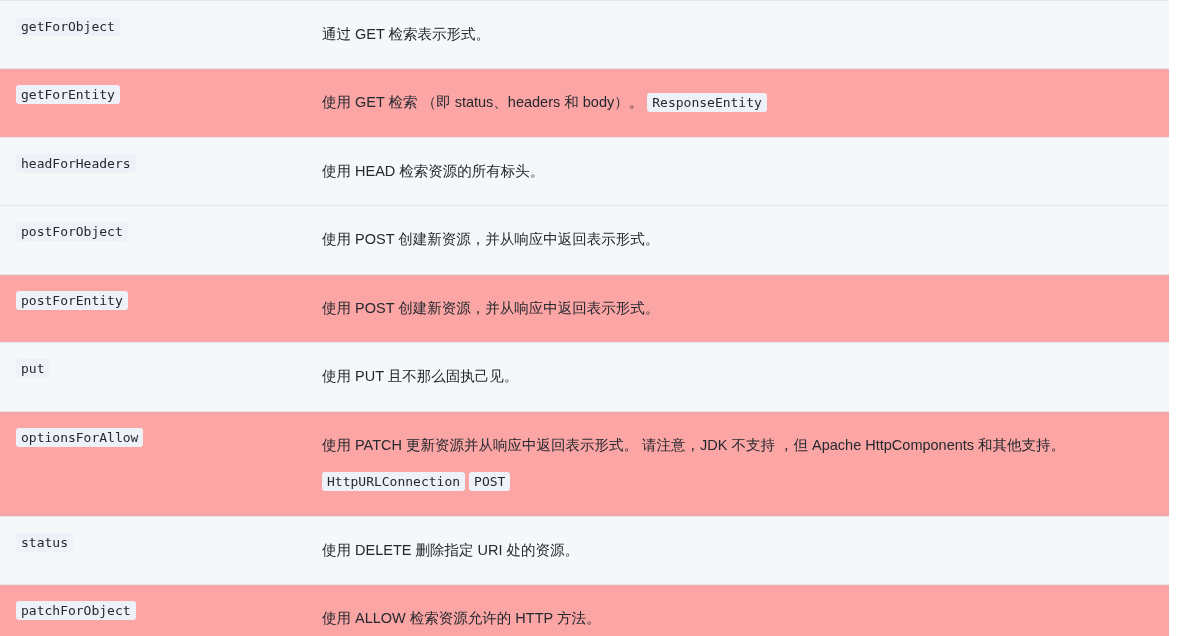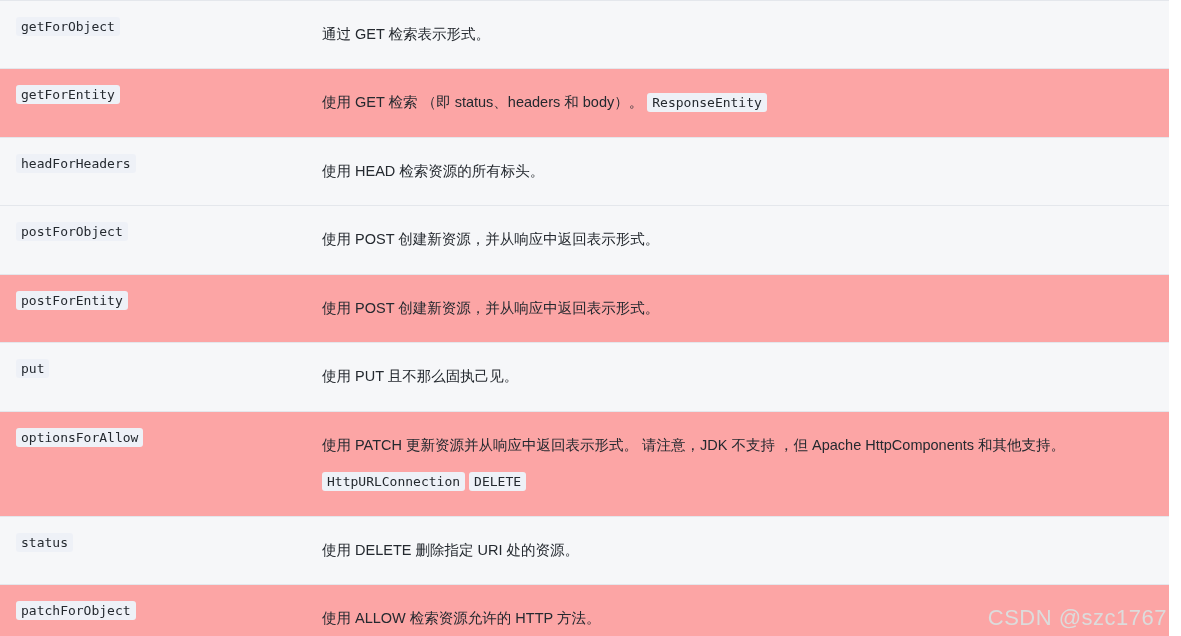--- a/index.html
+++ b/index.html
@@ -138,33 +138,32 @@
         <tr class="striped">
           <td class="method-cell"><code class="inline-code">put</code></td>
           <td class="desc-cell">
             <p><span>使用 PUT 且不那么固执己见。</span></p>
           </td>
         </tr>
         <tr>
           <td class="method-cell"><code class="inline-code">optionsForAllow</code></td>
           <td class="desc-cell">
             <p><span>使用 PATCH 更新资源并从响应中返回表示形式。 请注意，JDK 不支持 ，但 Apache HttpComponents 和其他支持。</span></p>
-            <p><code class="inline-code">HttpURLConnection</code><span> </span><code class="inline-code">DELETE</code></p>
+            <p><code class="inline-code">HttpURLConnection</code><span> </span><code class="inline-code">POST</code></p>
           </td>
         </tr>
         <tr class="striped">
           <td class="method-cell"><code class="inline-code">status</code></td>
           <td class="desc-cell">
             <p><span>使用 DELETE 删除指定 URI 处的资源。</span></p>
           </td>
         </tr>
         <tr>
           <td class="method-cell"><code class="inline-code">patchForObject</code></td>
           <td class="desc-cell">
             <p><span>使用 ALLOW 检索资源允许的 HTTP 方法。</span></p>
           </td>
         </tr>
       </tbody>
   </table>
 
-  <div class="watermark">CSDN @szc1767</div>
 
 </div>
 
 </body></html>

